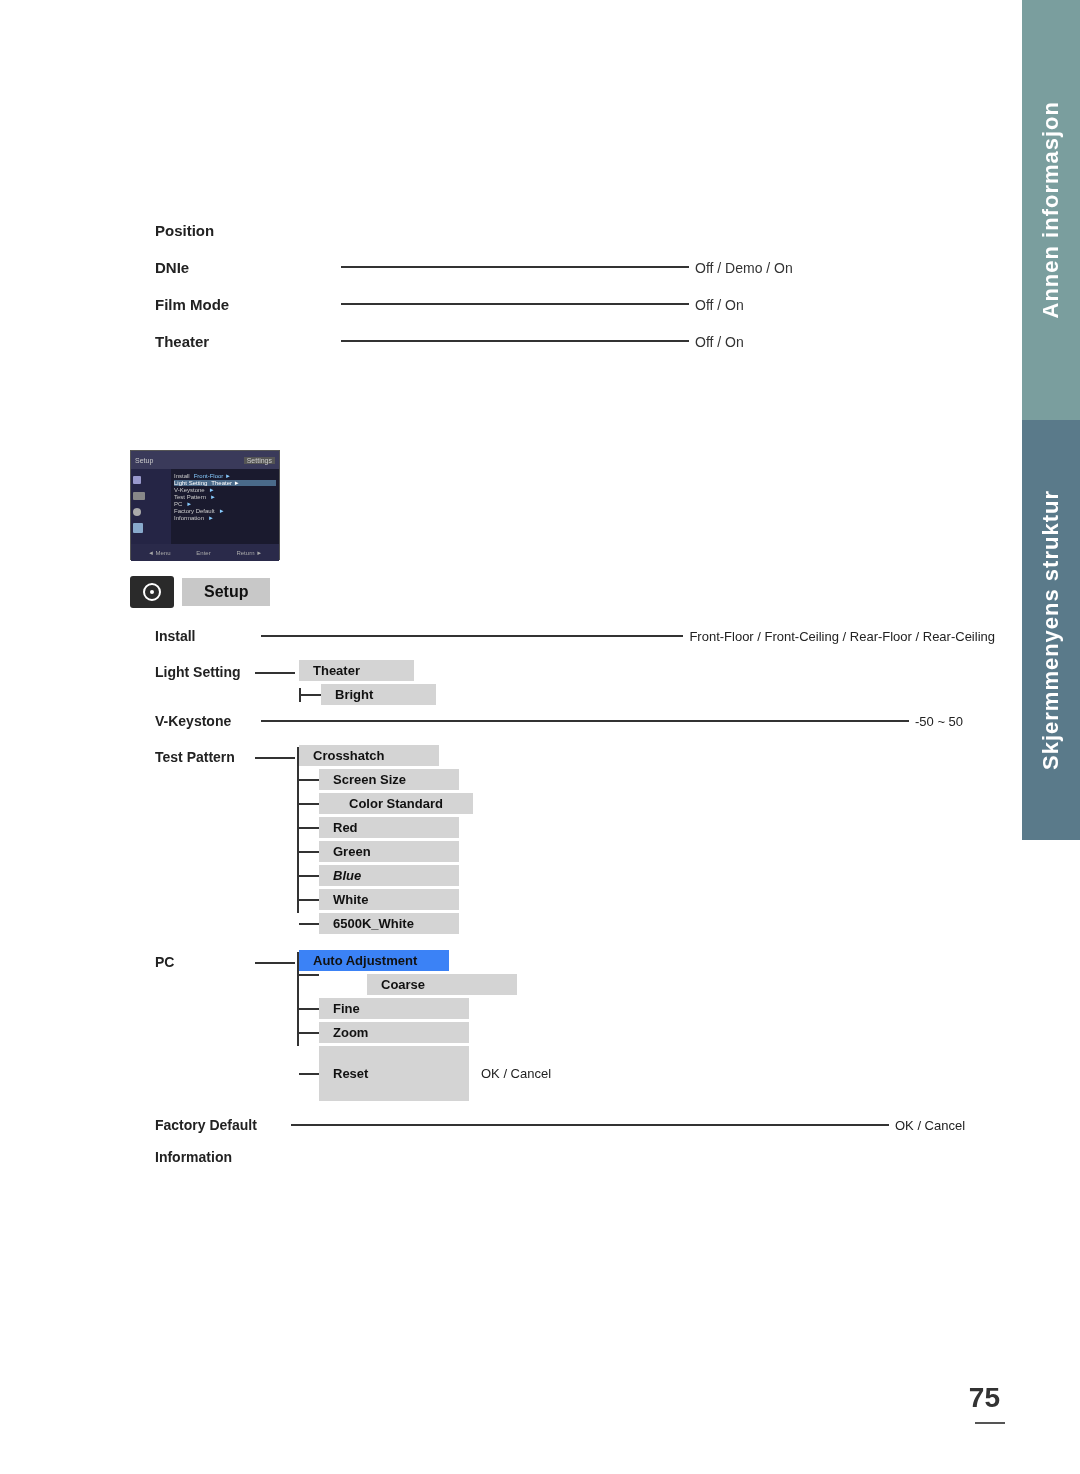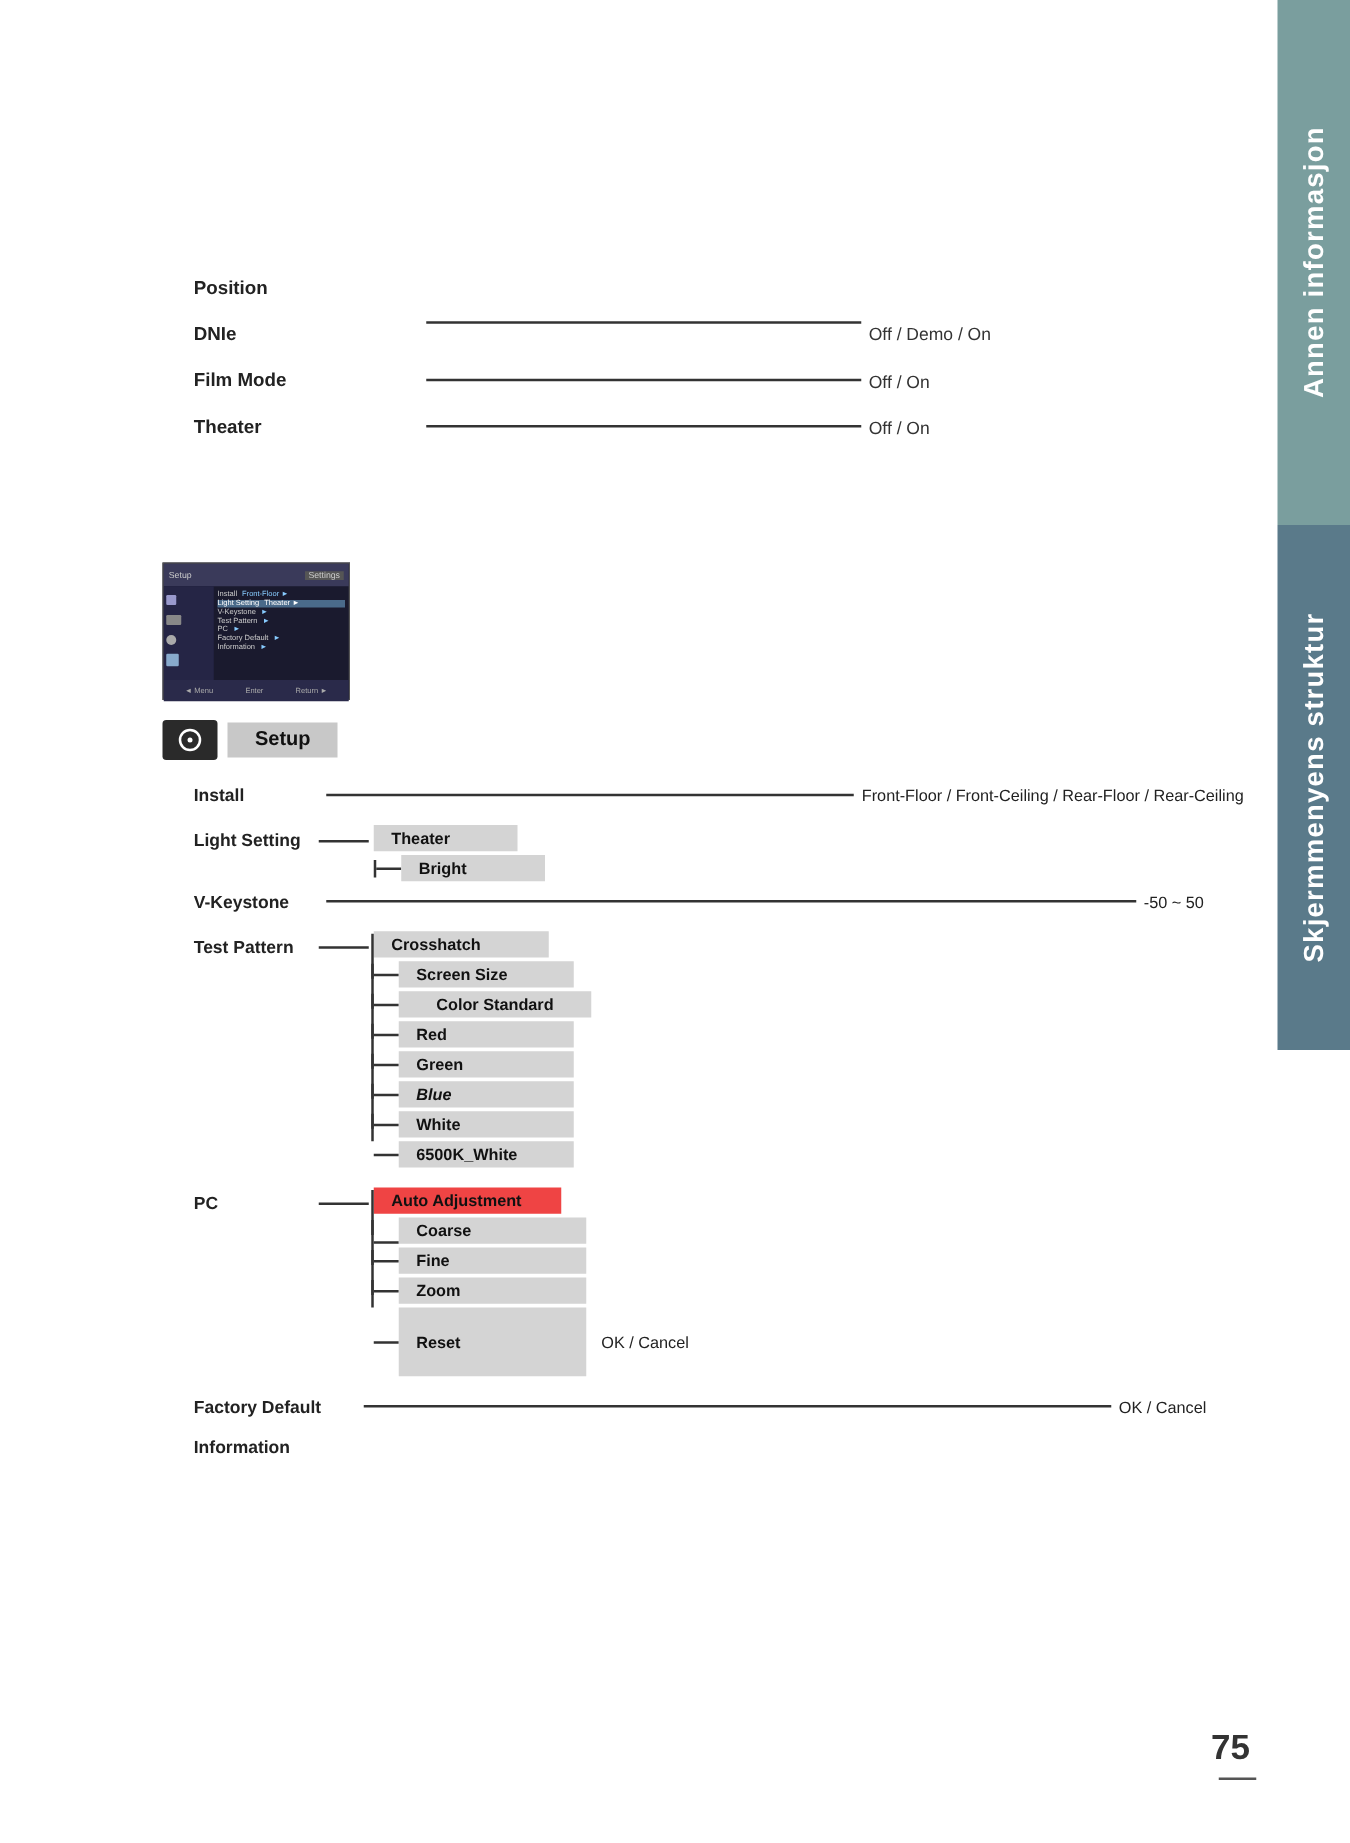--- a/index.html
+++ b/index.html
@@ -212,21 +212,21 @@
     </div>
   </div>
 
   <div style="position:absolute; left:155px; top:220px; width:760px;">
 
 
     <div class="entry-row" style="align-items:center; margin-bottom:18px;">
       <span class="label-col" style="font-size:15px; font-weight:bold; min-width:130px;">Position</span>
     </div>
 
-    <div class="entry-row" style="margin-bottom:18px;">
+    <div class="entry-row" style="align-items:center; margin-bottom:18px;">
       <span class="label-col" style="font-size:15px; font-weight:bold; min-width:130px;">DNIe</span>
       <div class="h-line" style="flex:1; height:2px; background:#333; margin:0 6px;"></div>
       <span class="value-col" style="min-width:220px; font-size:14px;">Off / Demo / On</span>
     </div>
 
     <div class="entry-row" style="align-items:center; margin-bottom:18px;">
       <span class="label-col" style="font-size:15px; font-weight:bold; min-width:130px;">Film Mode</span>
       <div class="h-line" style="flex:1; height:2px; background:#333; margin:0 6px;"></div>
       <span class="value-col" style="min-width:220px; font-size:14px;">Off / On</span>
     </div>
@@ -382,23 +382,23 @@
           <div style="background:#d4d4d4; padding:3px 14px; font-size:13px; font-weight:bold; color:#111; min-width:140px;">6500K_White</div>
         </div>
       </div>
     </div>
 
     <div style="display:flex; align-items:flex-start; margin-top:16px; margin-bottom:16px;">
       <span style="font-size:14px; font-weight:bold; color:#222; min-width:100px; padding-top:4px;">PC</span>
       <div style="height:2px; background:#333; width:40px; margin-top:12px; margin-right:4px;"></div>
       <div style="display:flex; flex-direction:column; gap:3px;">
         <div style="display:flex; align-items:center;">
-          <div style="background:#ef4444; padding:3px 14px; font-size:13px; font-weight:bold; color:#111; min-width:150px;">Auto Adjustment</div>
-        </div>
-        <div style="display:flex; align-items:flex-end; position:relative;">
+          <div style="background:#3b82f6; padding:3px 14px; font-size:13px; font-weight:bold; color:#111; min-width:150px;">Auto Adjustment</div>
+        </div>
+        <div style="display:flex; align-items:flex-start; position:relative;gap:48px;">
           <div style="position:absolute; left:-2px; top:-22px; width:2px; height:36px; background:#333;"></div>
           <div style="height:2px; background:#333; width:20px;"></div>
           <div style="background:#d4d4d4; padding:3px 14px; font-size:13px; font-weight:bold; color:#111; min-width:150px;">Coarse</div>
         </div>
         <div style="display:flex; align-items:center; position:relative;">
           <div style="position:absolute; left:-2px; top:-22px; width:2px; height:36px; background:#333;"></div>
           <div style="height:2px; background:#333; width:20px;"></div>
           <div style="background:#d4d4d4; padding:3px 14px; font-size:13px; font-weight:bold; color:#111; min-width:150px;">Fine</div>
         </div>
         <div style="display:flex; align-items:center; position:relative;">

